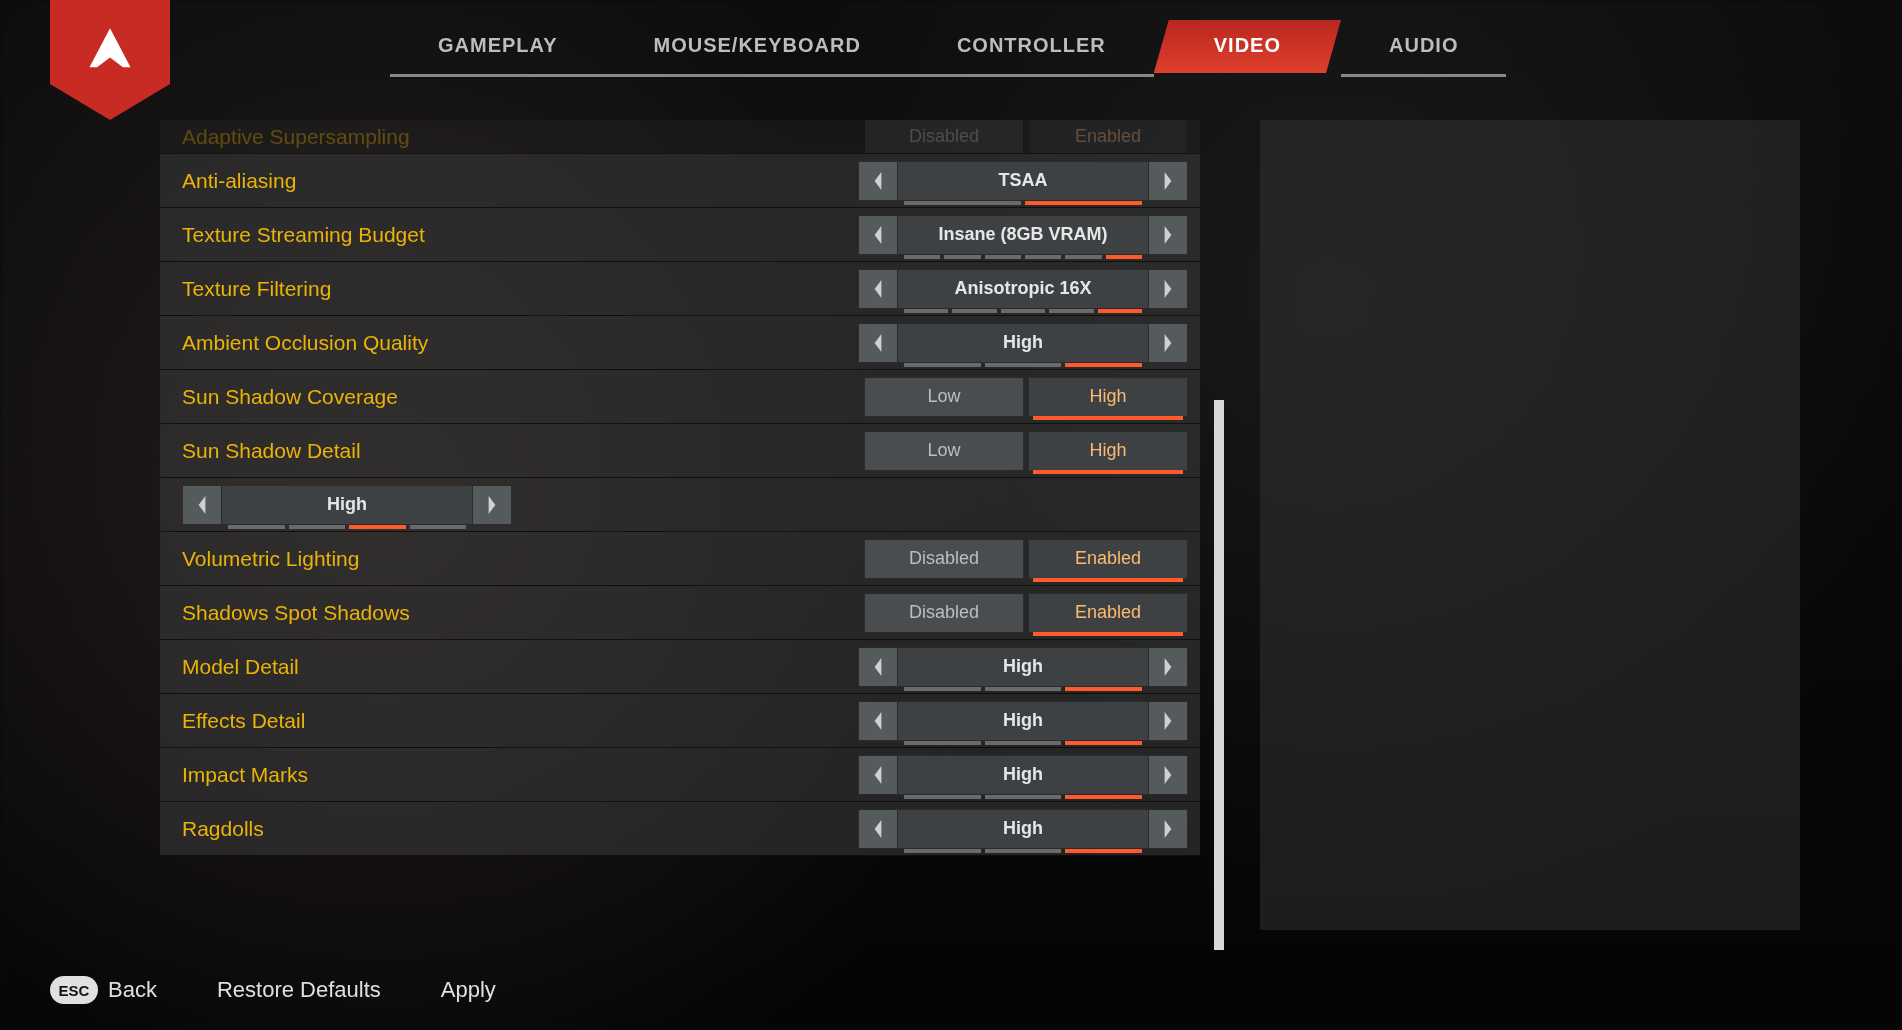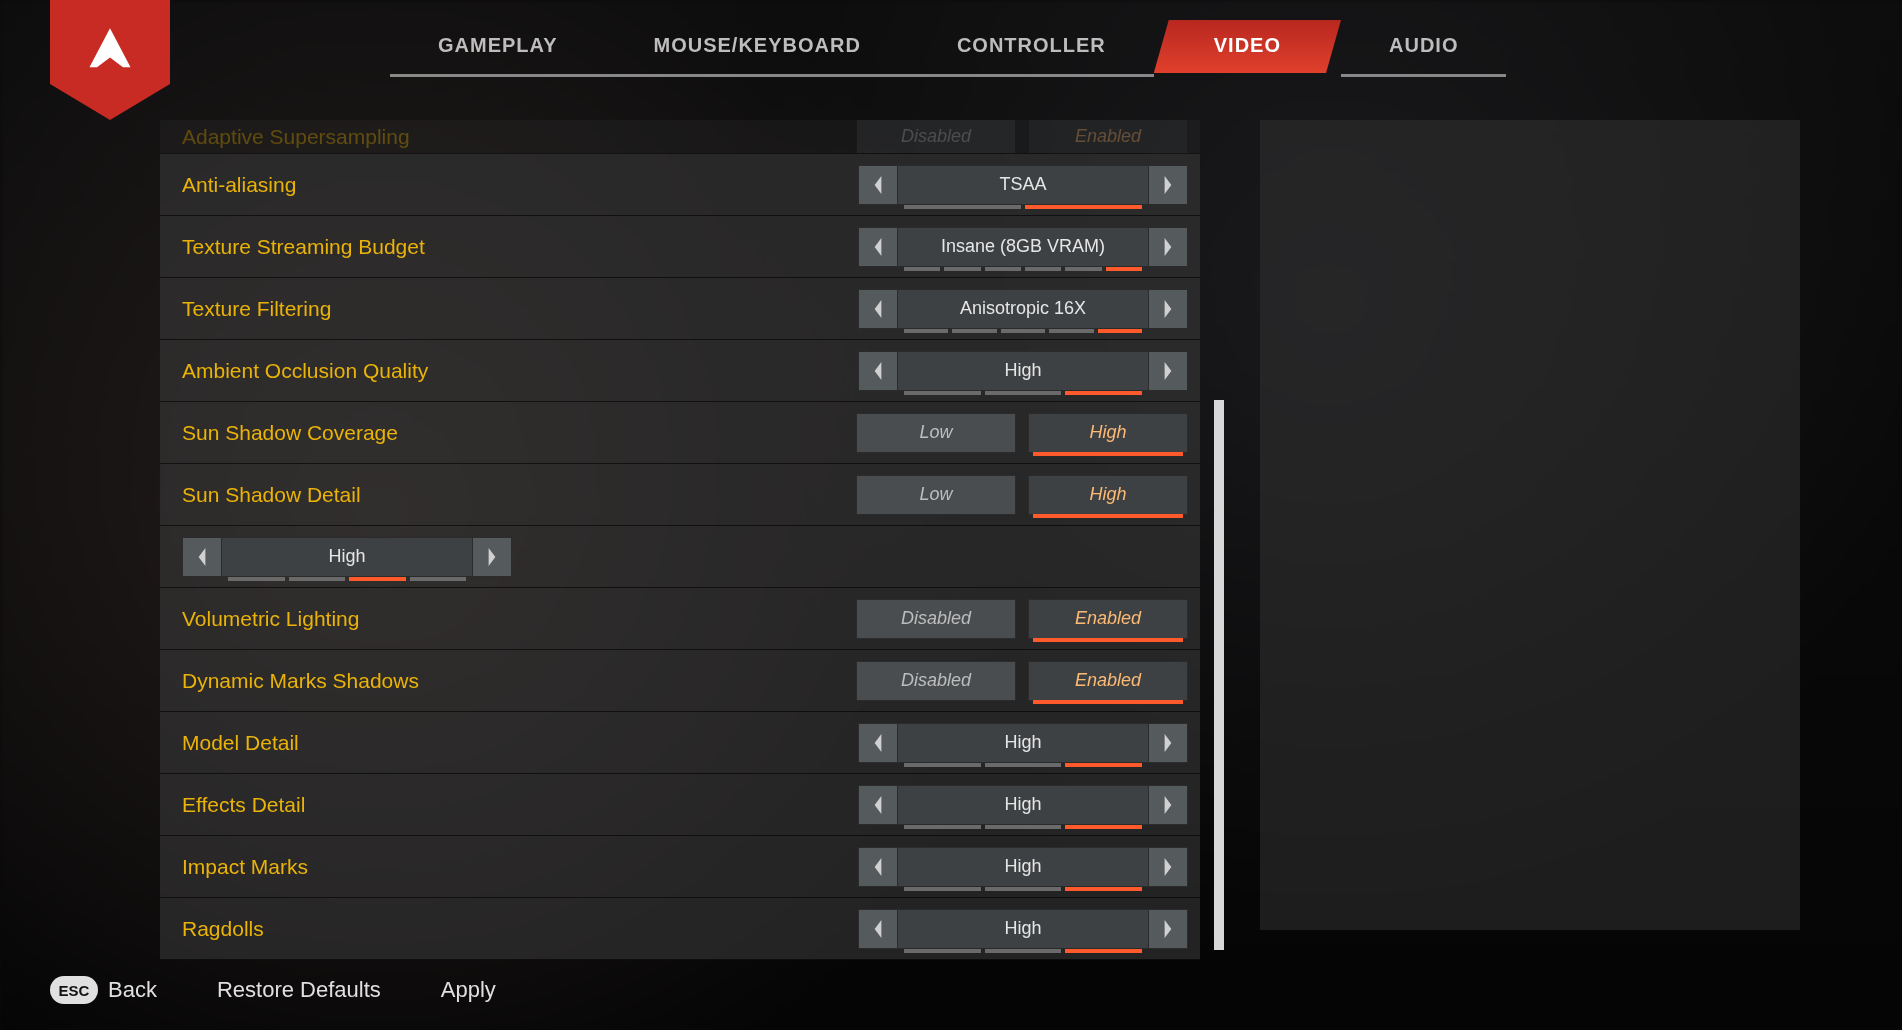--- a/index.html
+++ b/index.html
@@ -75,21 +75,21 @@
   .settings-col {
     width: 1060px;
     position: relative;
   }
   .settings-list {
     width: 1040px;
   }
   .row {
     display: flex;
     align-items: center;
-    height: 62px;
+    height: 54px;
     background: rgba(60,60,60,0.55);
     border-bottom: 1px solid rgba(0,0,0,0.6);
     padding: 0 12px 0 22px;
   }
   .row.faded { opacity: 0.35; height: 34px; overflow: hidden; }
   .row-label {
     flex: 1;
     font-size: 21px;
     color: #eab308;
   }
@@ -106,29 +106,29 @@
   }
   .arrow-btn svg { width: 14px; height: 18px; fill: #d0d0d0; }
   .stepper-center {
     width: 250px; height: 40px;
     background: #3e4143;
     border-top: 1px solid #2b2b2b;
     border-bottom: 1px solid #2b2b2b;
     display: flex; flex-direction: column; align-items: center; justify-content: center;
     position: relative;
   }
-  .stepper-value { font-size: 18px; color: #e6e6e6; font-weight: 400; }
+  .stepper-value { font-size: 18px; color: #e6e6e6; font-weight: 700; }
   .stepper-marks {
     position: absolute; bottom: -5px; left: 6px; right: 6px; height: 4px; display: flex; gap: 4px;
   }
   .mark { flex: 1; height: 4px; background: #6a6a6a; }
   .mark.on { background: #ff5a2b; }
 
   
-  .toggle { display: flex; gap: 12px; font-style: italic; }
+  .toggle { display: flex; gap: 4px; }
   .toggle-opt {
     width: 160px; height: 40px;
     background: #4a4d4f;
     border: 1px solid #2b2b2b;
     display: flex; align-items: center; justify-content: center;
     font-size: 18px; color: #bdbdbd;
     cursor: pointer;
     position: relative;
   }
   .toggle-opt.sel {
@@ -353,21 +353,21 @@
         <div class="row">
           <div class="row-label">Volumetric Lighting</div>
           <div class="control">
             <div class="toggle">
               <div class="toggle-opt">Disabled</div>
               <div class="toggle-opt sel">Enabled</div>
             </div>
           </div>
         </div>
         <div class="row">
-          <div class="row-label">Dynamic Marks Shadows</div>
+          <div class="row-label">Shadows Spot Shadows</div>
           <div class="control">
             <div class="toggle">
               <div class="toggle-opt">Disabled</div>
               <div class="toggle-opt sel">Enabled</div>
             </div>
           </div>
         </div>
         <div class="row">
           <div class="row-label">Model Detail</div>
           <div class="control">

